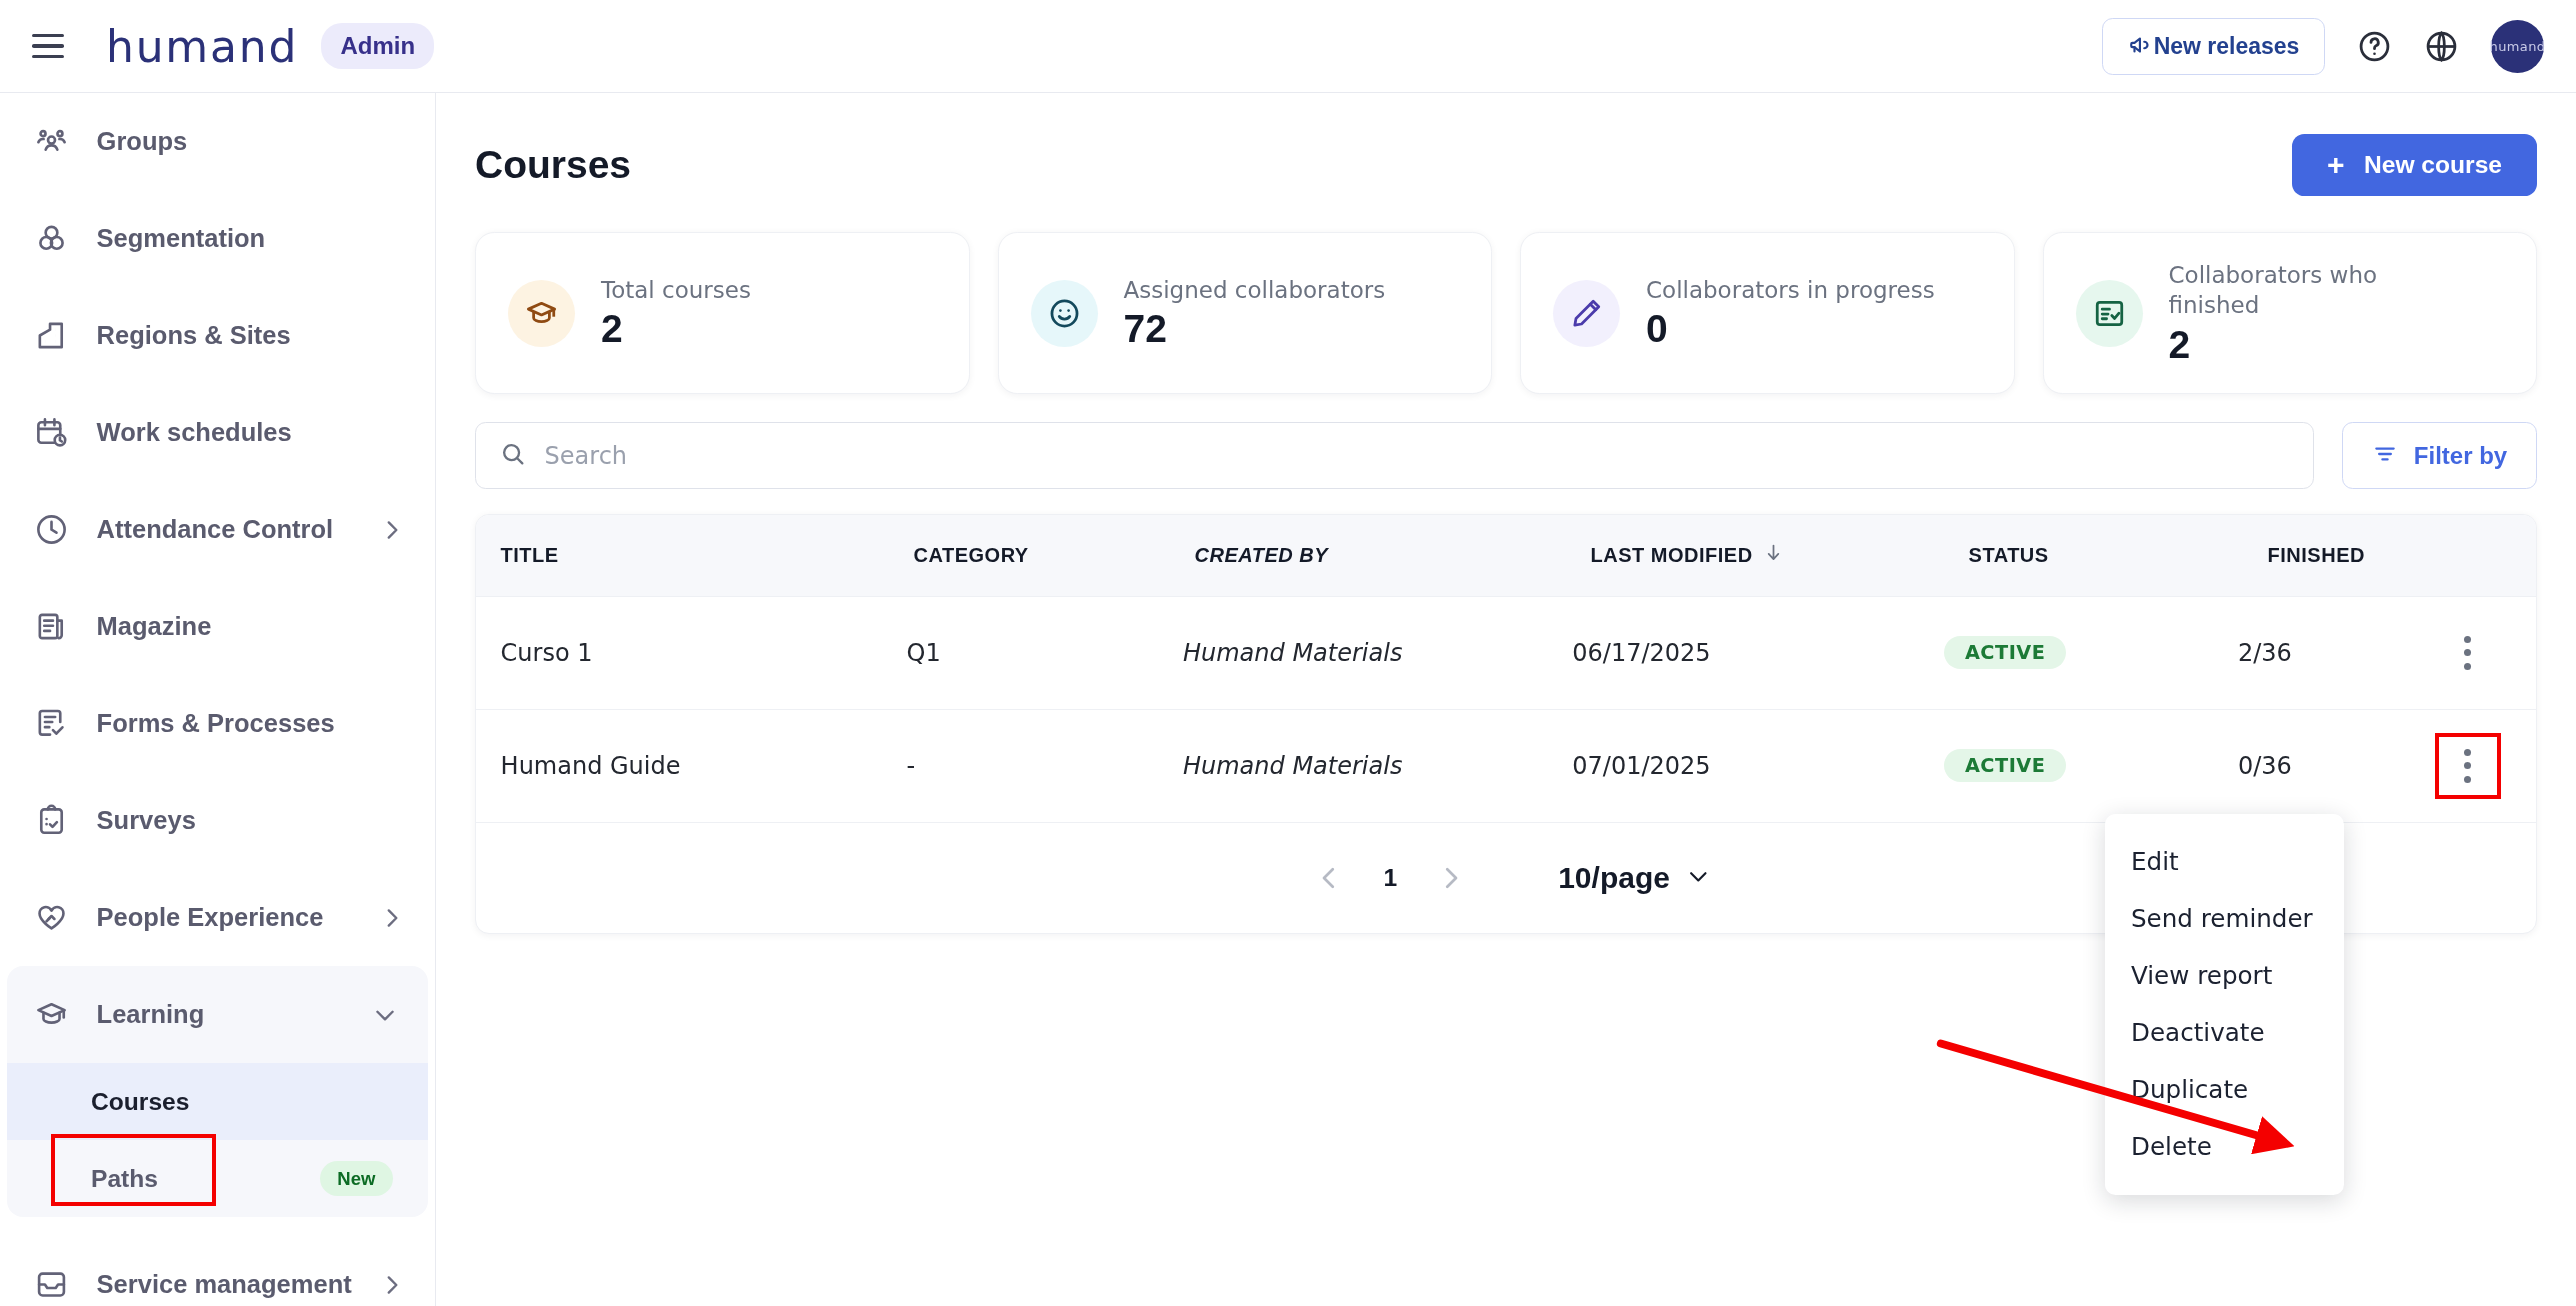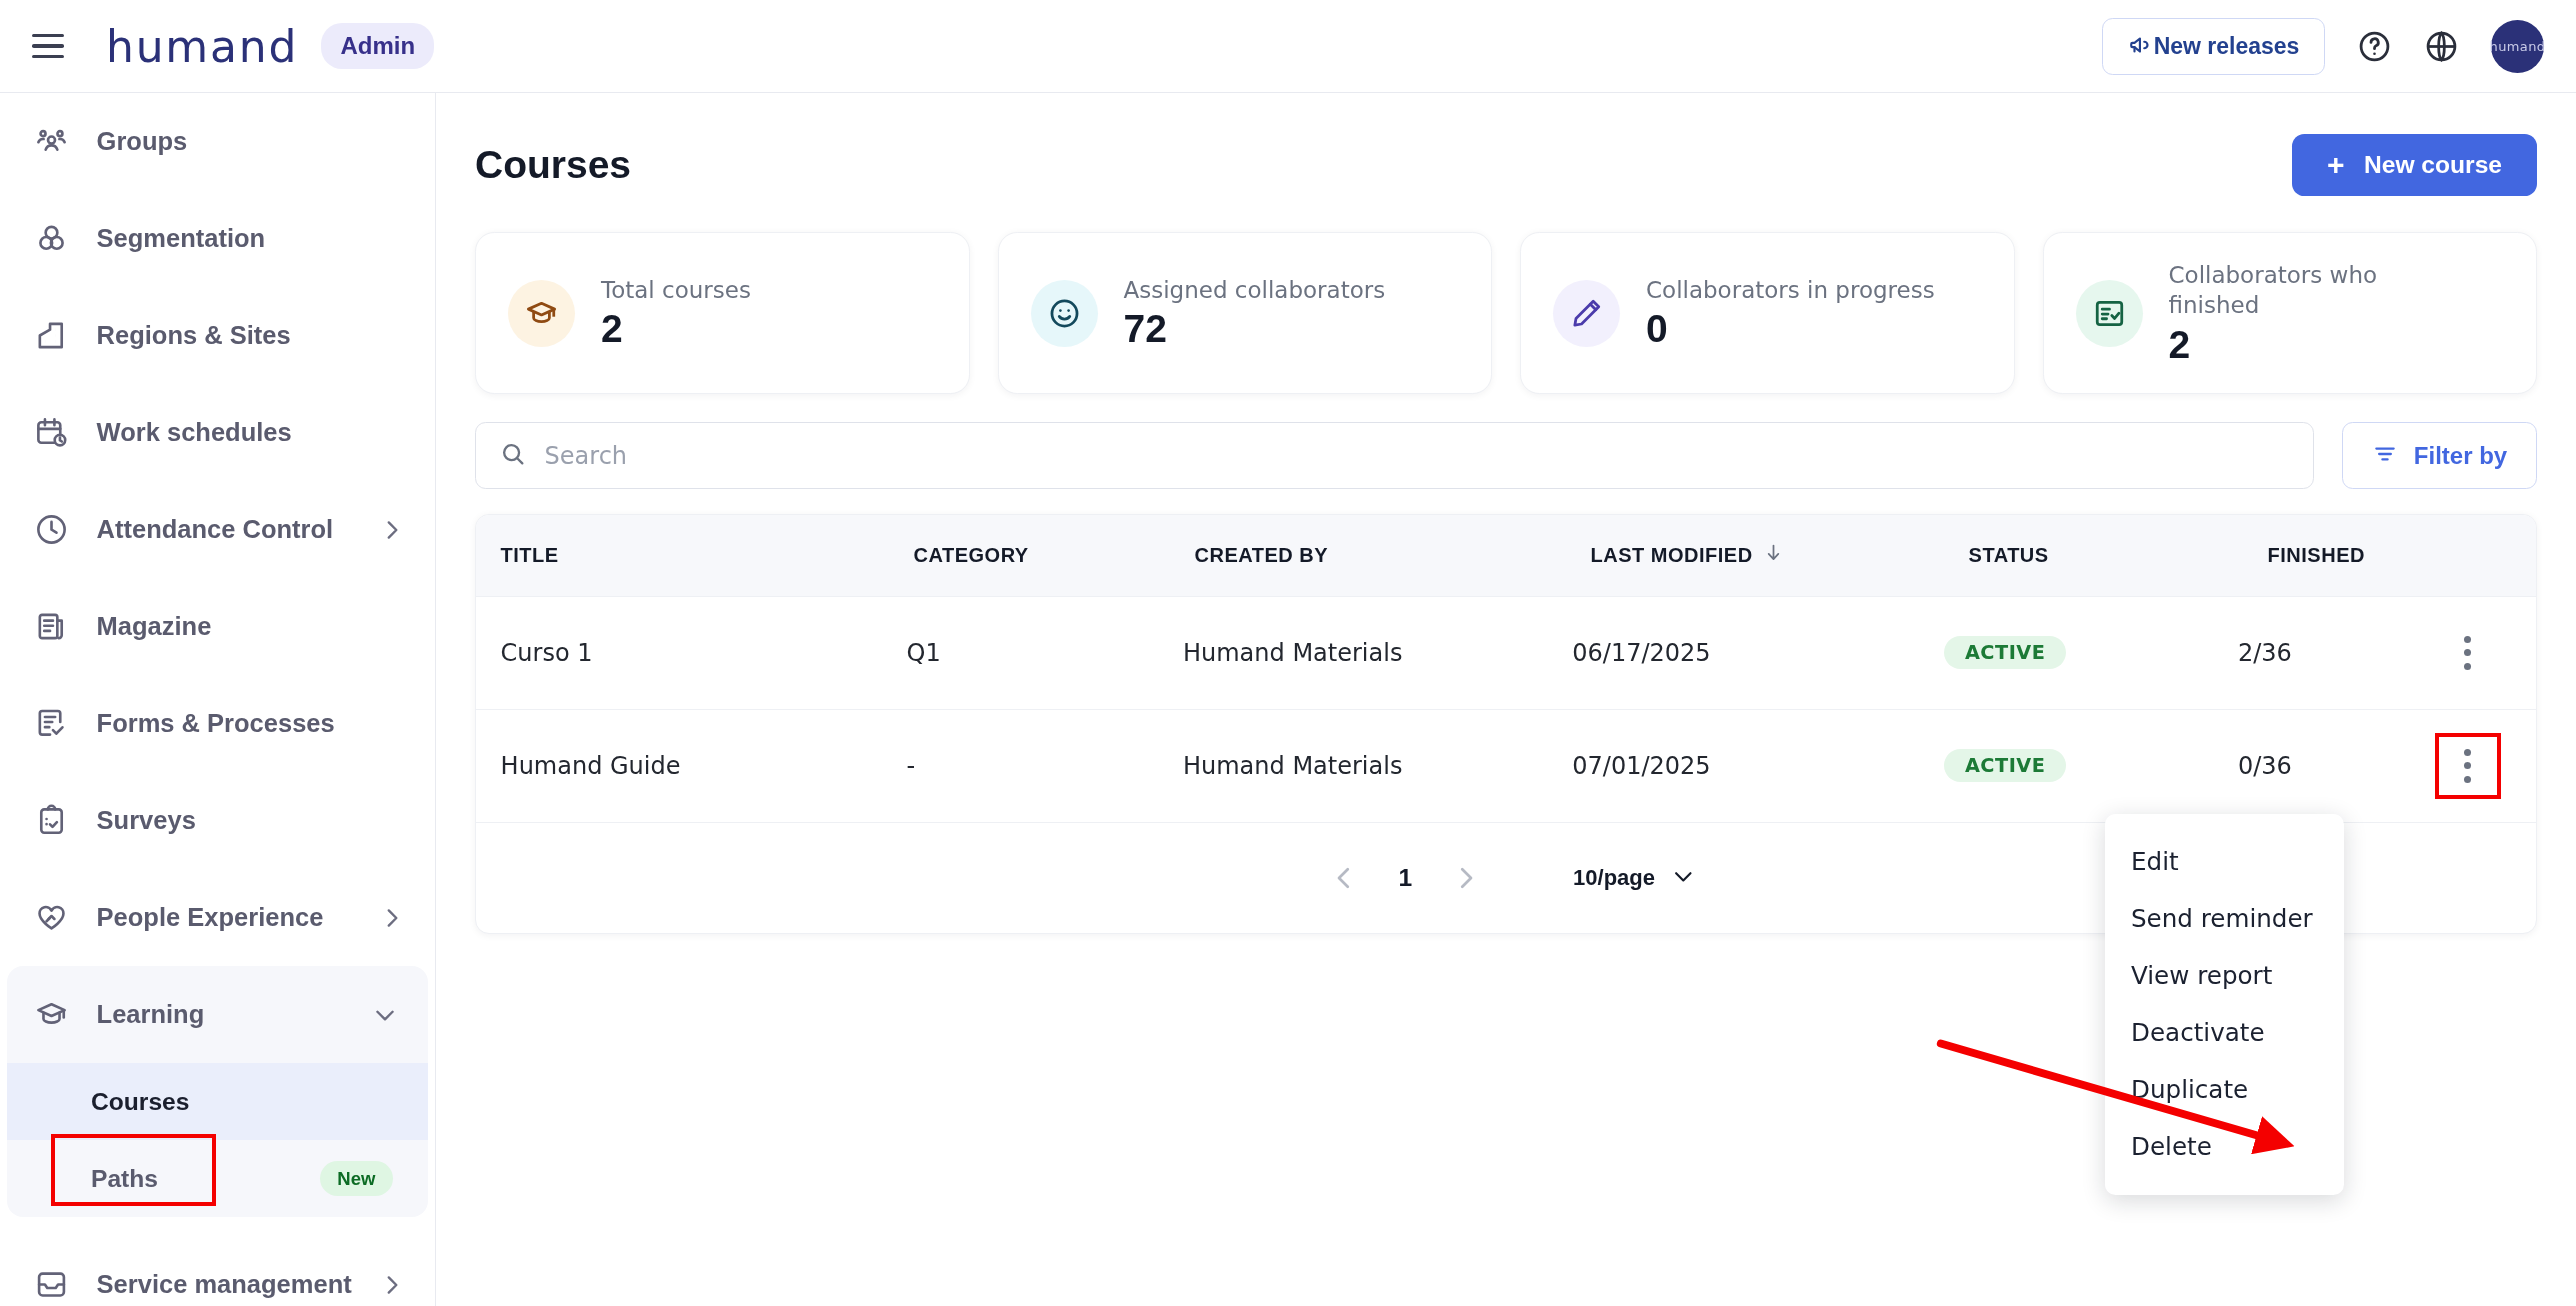--- a/index.html
+++ b/index.html
@@ -124,21 +124,21 @@
     box-shadow: 0 1.8px 7px rgba(20,26,40,0.05); overflow: hidden;
   }
   .trow { display: flex; align-items: center; }
   .thead { background: #f7f8fb; height: 81px; }
   .thead .cell { font-size: 20px; font-weight: bold; color: #141a28; letter-spacing: 0.5px; }
   .tbody .trow { height: 113px; border-top: 0.9px solid #eef0f4; }
   .tbody .cell { font-size: 24px; color: #23272f; font-family: "DejaVu Sans", sans-serif; }
   .cell { padding-left: 24.6px; }
   .c-title { width: 413px; }
   .c-cat { width: 281px; }
-  .c-by { width: 396px; }
+  .c-by { width: 396px; font-style: italic; }
   .c-mod { width: 378px; display: flex; align-items: center; gap: 10.6px; }
   .c-status { width: 299px; }
   .c-fin { width: 229px; }
   .c-act { flex: 1; display: flex; justify-content: flex-end; padding-right: 39px; }
   .badge-active {
     display: inline-block; background: #e4f6e8; color: #1c7a36;
     font-size: 19.3px; font-weight: bold; letter-spacing: 0.5px;
     padding: 5px 21px; border-radius: 19.3px;
   }
   .kebab { width: 12.3px; display: flex; flex-direction: column; gap: 6.2px; align-items: center; cursor: pointer; }
@@ -146,21 +146,21 @@
   .kebab-wrap { padding: 12.3px 23px; position: relative; }
   .kebab-wrap.highlighted { outline: 4.4px solid #f40000; }
   .pagination {
     height: 111px; border-top: 0.9px solid #eef0f4; display: flex; align-items: center;
     justify-content: center; gap: 0;
   }
   .pg-arrow { width: 56px; height: 56px; display: flex; align-items: center; justify-content: center;
     color: #b6bac4; cursor: pointer; }
   .pg-num { font-size: 24.6px; font-weight: bold; color: #141a28; margin: 0 26px; cursor: pointer; }
   .per-page { display: flex; align-items: center; gap: 16px; margin-left: 79px; cursor: pointer; }
-  .per-page .pp-label { font-size: 22px; font-weight: bold; color: #141a28; }
+  .per-page .pp-label { font-size: 30px; font-weight: bold; color: #141a28; }
 
   
   .dropdown {
     position: absolute; left: 2105px; top: 814px; width: 239px;
     background: #ffffff; border-radius: 10.6px;
     box-shadow: 0 5.3px 23px rgba(20,26,40,0.16); padding: 19.3px 0; z-index: 50;
   }
   .dd-item {
     font-size: 24.6px; color: #1b2130; padding: 14px 26px; cursor: pointer;
     font-family: "DejaVu Sans", sans-serif; white-space: nowrap;

